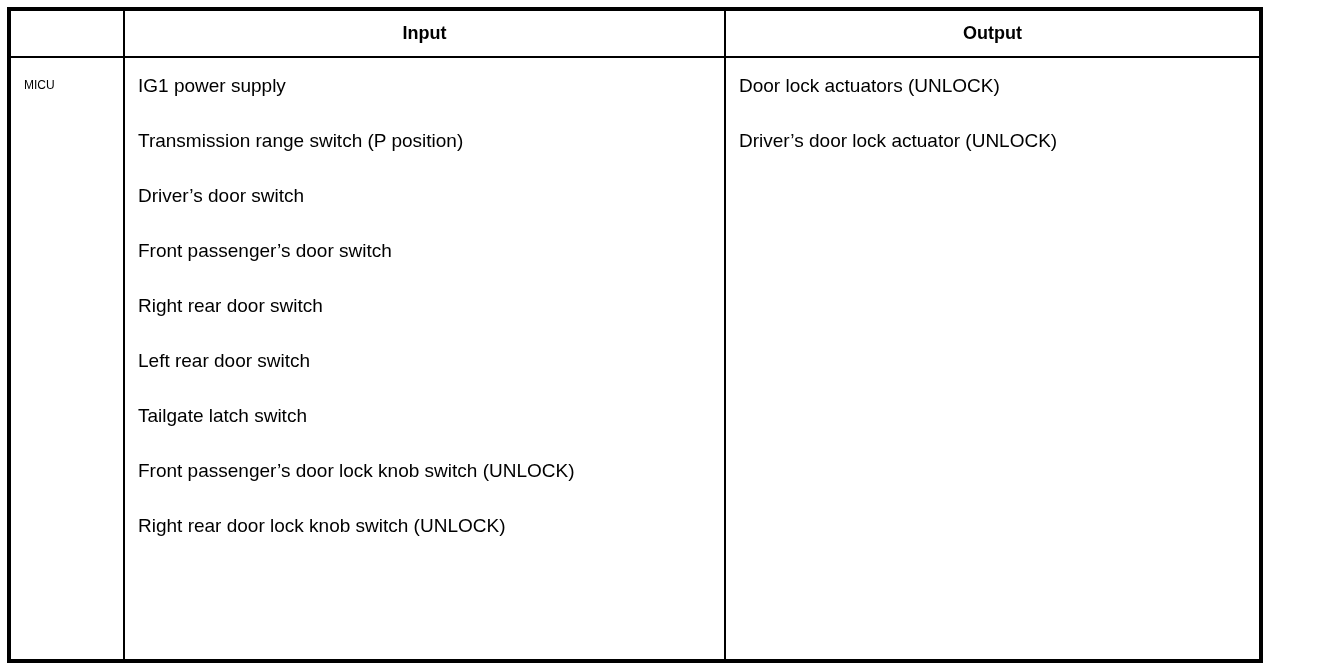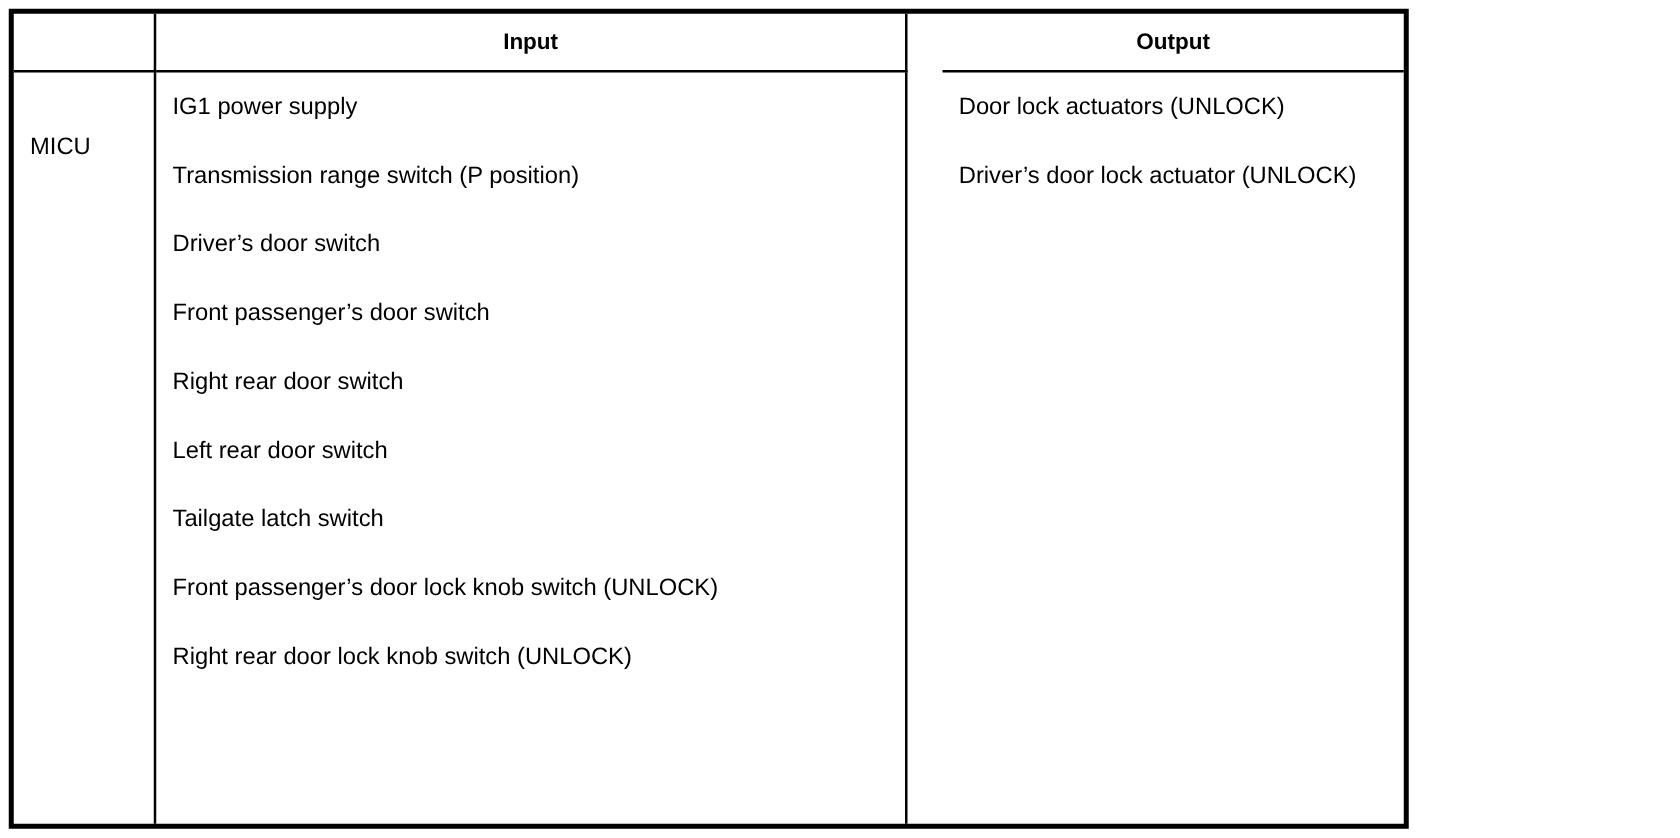--- a/index.html
+++ b/index.html
@@ -9,55 +9,54 @@
     width: 1344px;
     height: 670px;
     background: #ffffff;
     font-family: "Liberation Sans", sans-serif;
     color: #000000;
   }
   .io-table {
     position: absolute;
     left: 7px;
     top: 7px;
-    width: 1120px;
+    width: 1256px;
     height: 656px;
     border: 4px solid #000000;
     display: grid;
     grid-template-columns: 114px 601px 1fr;
     grid-template-rows: 47px 1fr;
     background: #ffffff;
   }
   .cell {
     border-right: 2px solid #000000;
     overflow: hidden;
   }
-  .cell.last-col { border-right: none; margin-left: 28px; }
+  .cell.last-col { border-right: none; }
   .header-cell {
     border-bottom: 2px solid #000000;
     display: flex;
     align-items: center;
     justify-content: center;
     font-weight: bold;
     font-size: 18px;
   }
   .body-cell {
     padding: 0 6px 0 13px;
   }
   .item {
     height: 55px;
     line-height: 55px;
     font-size: 19px;
     white-space: nowrap;
   }
   .module-label {
     height: 55px;
     line-height: 55px;
-    font-size: 19px;
-    margin-top: 32px;
+    font-size: 12px;
   }
 </style>
 </head>
 <body>
 
 <div class="io-table">
 
   <div class="cell header-cell"></div>
   <div class="cell header-cell">Input</div>
   <div class="cell header-cell last-col">Output</div>

